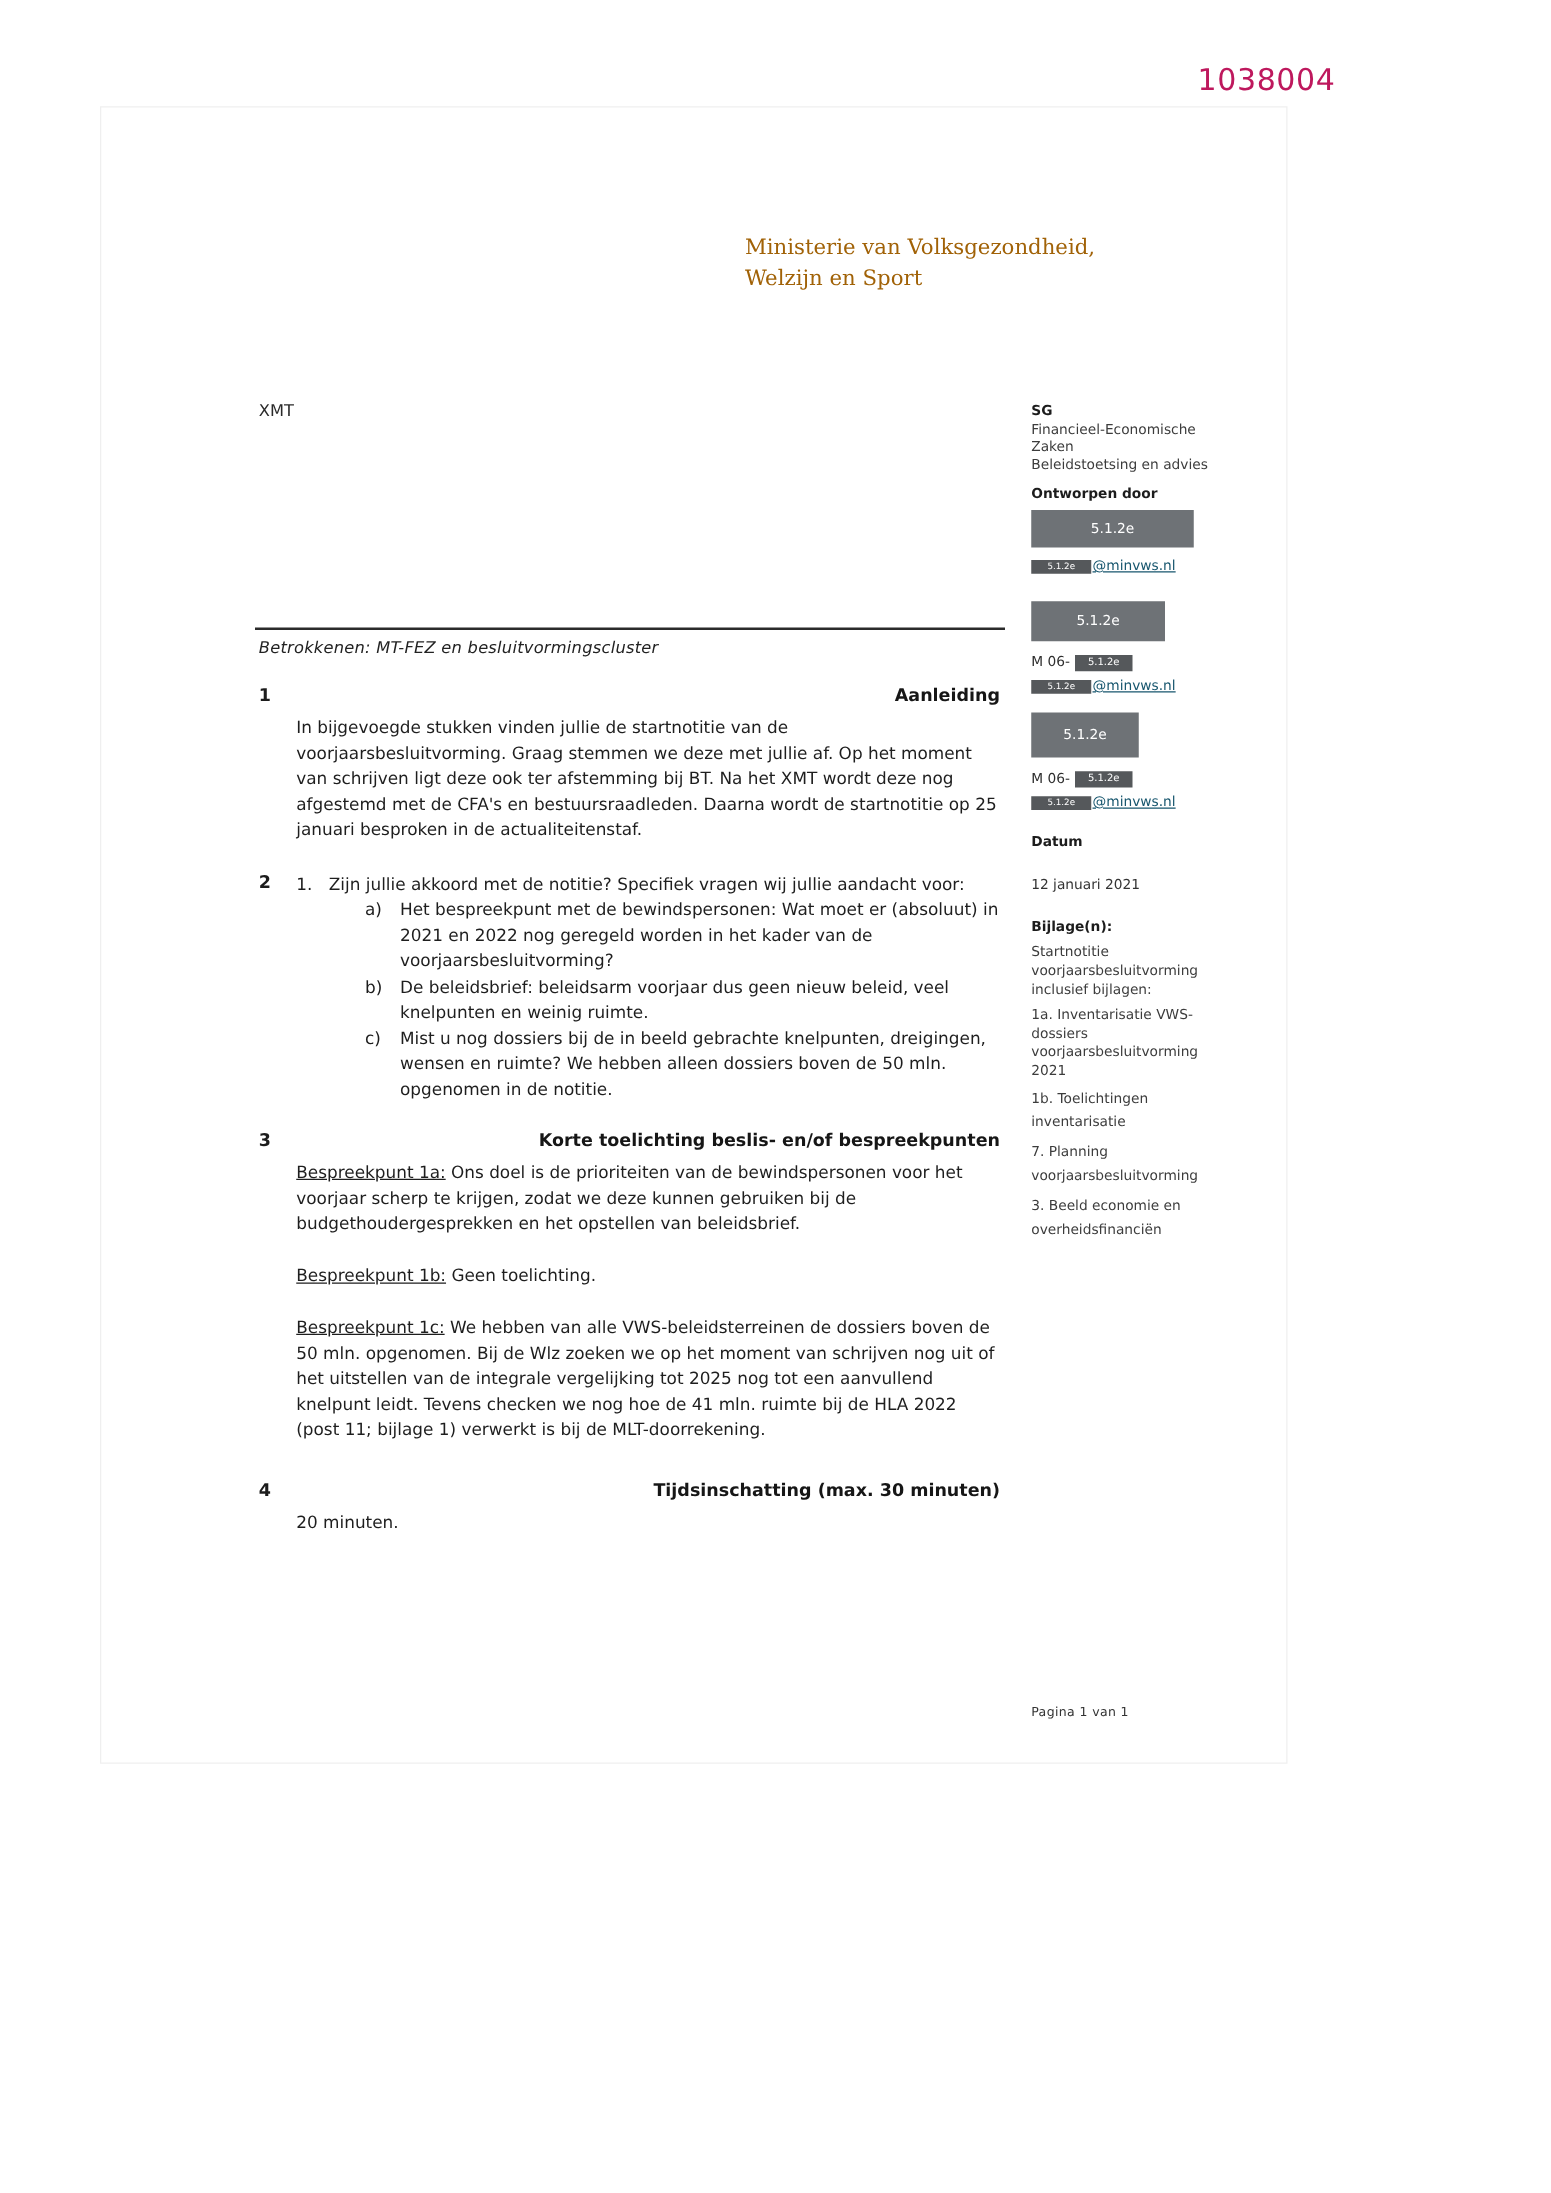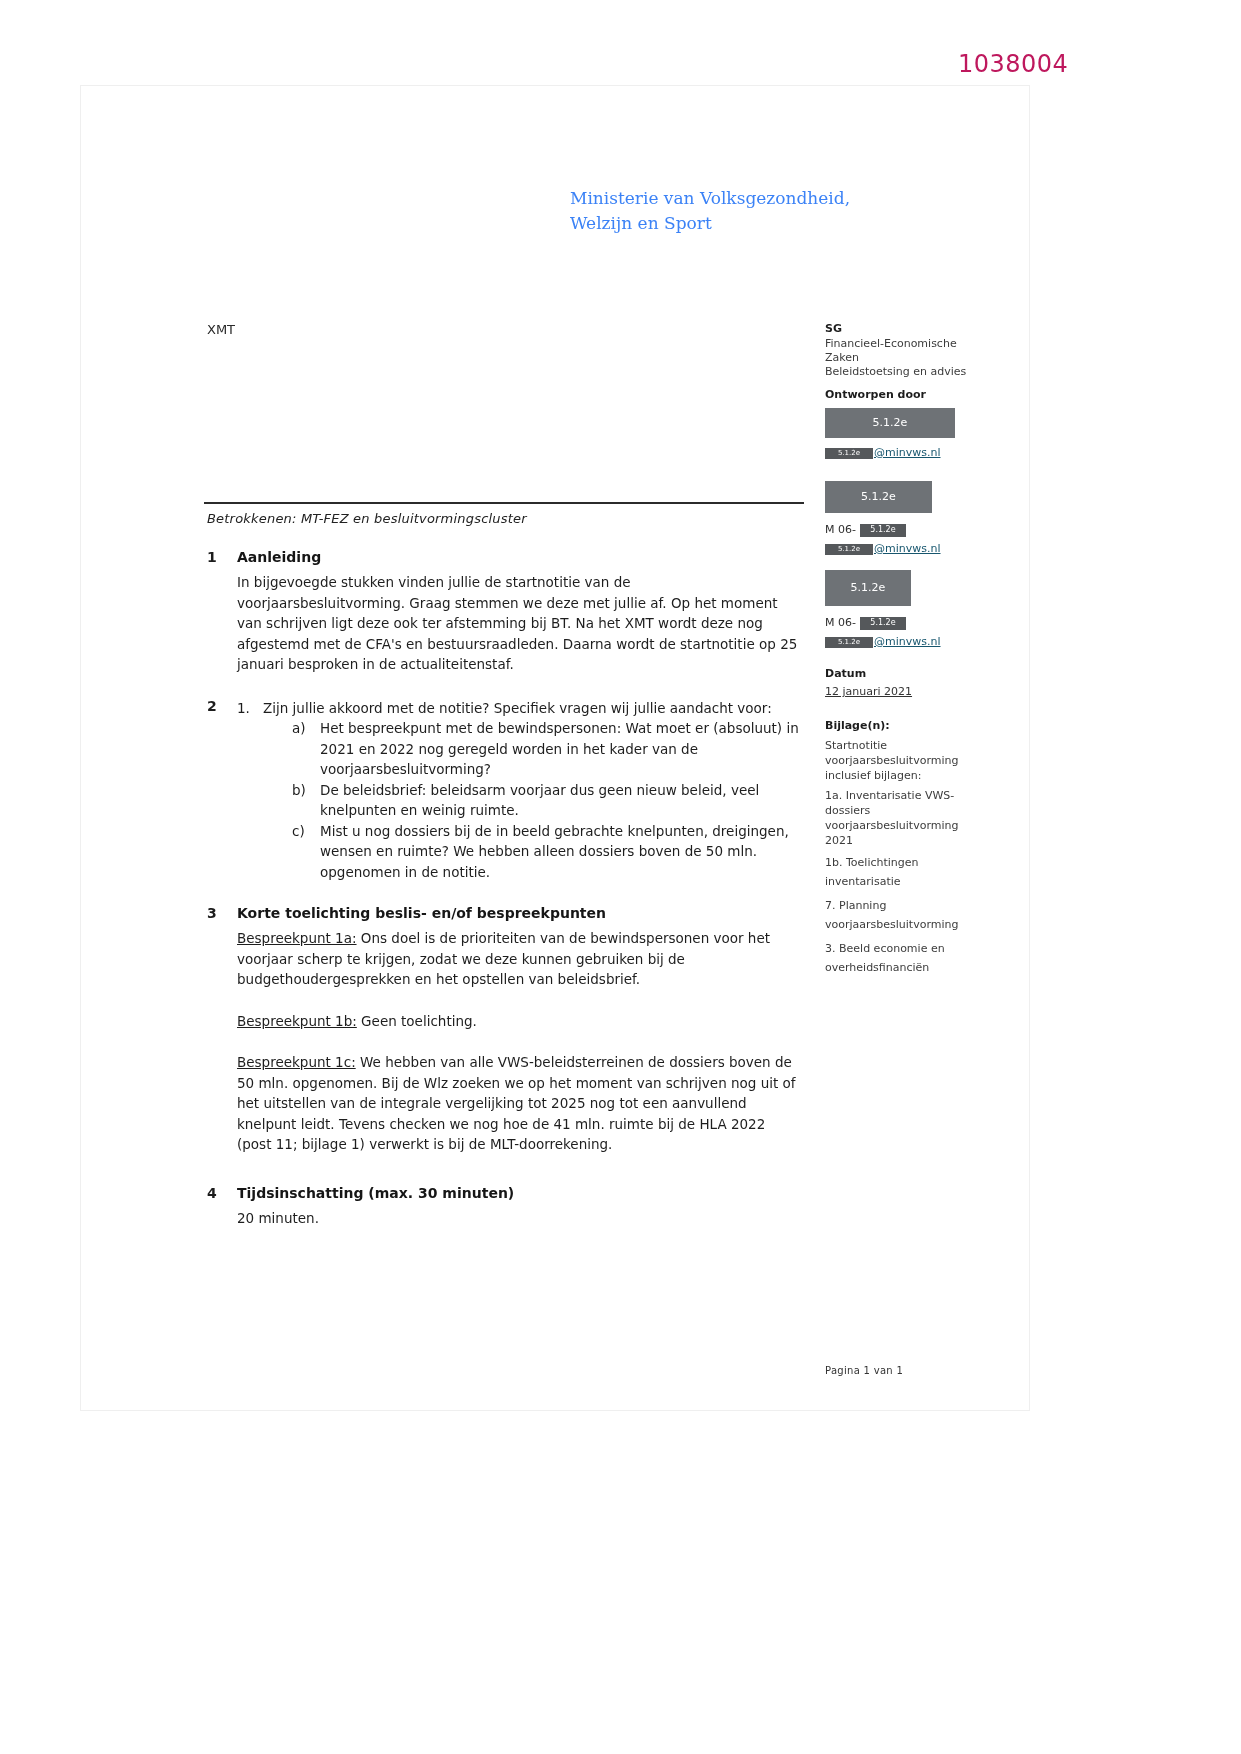--- a/index.html
+++ b/index.html
@@ -12,23 +12,23 @@
   }
   .page-edge {
     position:absolute; left:80px; top:85px; width:950px; height:1326px;
     background:#ffffff; border:1px solid #efefef;
   }
   .doc-number {
     position:absolute; left:958px; top:50px;
     font-size:24px; color:#be185d; letter-spacing:0.5px;
   }
   .ministry {
-    position:absolute; left:570px; top:186px;
+    position:absolute; left:596px; top:186px;
     font-family:"DejaVu Serif", "Liberation Serif", serif;
-    font-size:17px; line-height:25px; color:#3b82f6;
+    font-size:17px; line-height:25px; color:#a16207;
   }
   .recipient { position:absolute; left:207px; top:322px; font-size:13px; color:#2a2a2a; }
 
   
   .sidebar {
     position:absolute; left:825px; top:322px; width:162px;
     font-size:11px; line-height:14px; color:#3c3c3c;
   }
   .sb-bold { font-weight:bold; color:#1c1c1c; }
   .org-unit { font-weight:bold; color:#1c1c1c; margin-bottom:1px; }
@@ -49,35 +49,35 @@
   .box-phone {
     background:#55585b; color:#ffffff;
     display:inline-flex; align-items:center; justify-content:center;
     font-size:8px; height:13px; width:46px; flex:0 0 auto;
   }
   .contact-line { margin-top:8px; display:flex; align-items:center; gap:1px; }
   .contact-line.tight { margin-top:5px; }
   .phone-line { margin-top:10px; display:flex; align-items:center; gap:4px; font-size:11px; color:#2e2e2e; }
   .link { color:#17566e; text-decoration:underline; font-size:11px; }
   .datum-label { margin-top:18px; }
-  .datum-value { margin-top:4px; color:#333333;text-decoration:underline; }
+  .datum-value { margin-top:20px; color:#333333; }
   .bijlage-label { margin-top:20px; }
   .bijlage-item { margin-top:5px; line-height:15px; color:#3c3c3c; }
   .bijlage-item.spread { line-height:19px; }
 
   
   .main { position:absolute; left:204px; top:478px; width:600px; }
   .memo-title { font-size:44px; line-height:50px; color:#121212; font-weight:400; padding-left:3px; }
   .rule { border-top:2px solid #2b2b2b; margin-top:24px; }
   .betrokkenen { margin-top:7px; font-style:italic; font-size:13px; letter-spacing:0.2px; color:#222222; padding-left:3px; }
 
   .section { display:flex; margin-top:23px; }
   .sec-num { width:33px; flex:0 0 33px; font-weight:bold; font-size:14px; padding-left:3px; }
   .sec-content { flex:1; max-width:563px; }
-  .sec-heading { font-weight:bold; font-size:14px; margin-bottom:7px; color:#161616; }
+  .sec-heading { font-weight:bold; font-size:14px; margin-bottom:7px; color:#161616;text-align:right; }
   .para { font-size:13.5px; line-height:20.5px; color:#1e1e1e; }
   .lead { text-decoration:underline; }
   .para + .para { margin-top:21px; }
 
   .num-item { display:flex; }
   .num-label { width:26px; flex:0 0 26px; font-size:13.5px; line-height:20.5px; }
   .sub-item { display:flex; margin-left:55px; margin-top:0px; }
   .sub-label { width:28px; flex:0 0 28px; font-size:13.5px; line-height:20.5px; }
   .sub-text { flex:1; }
 

